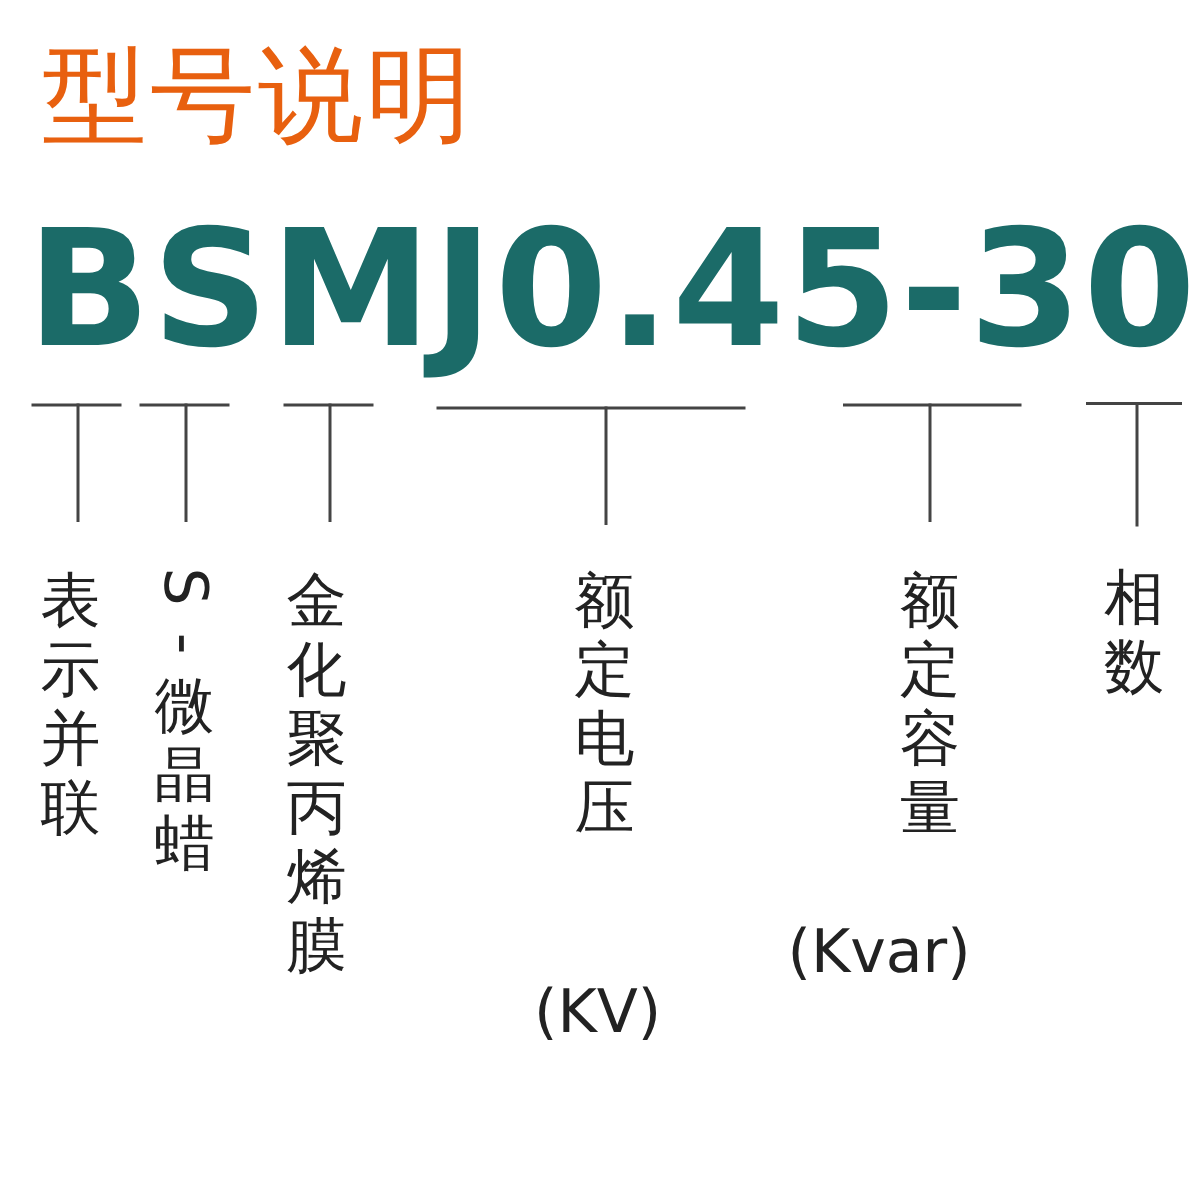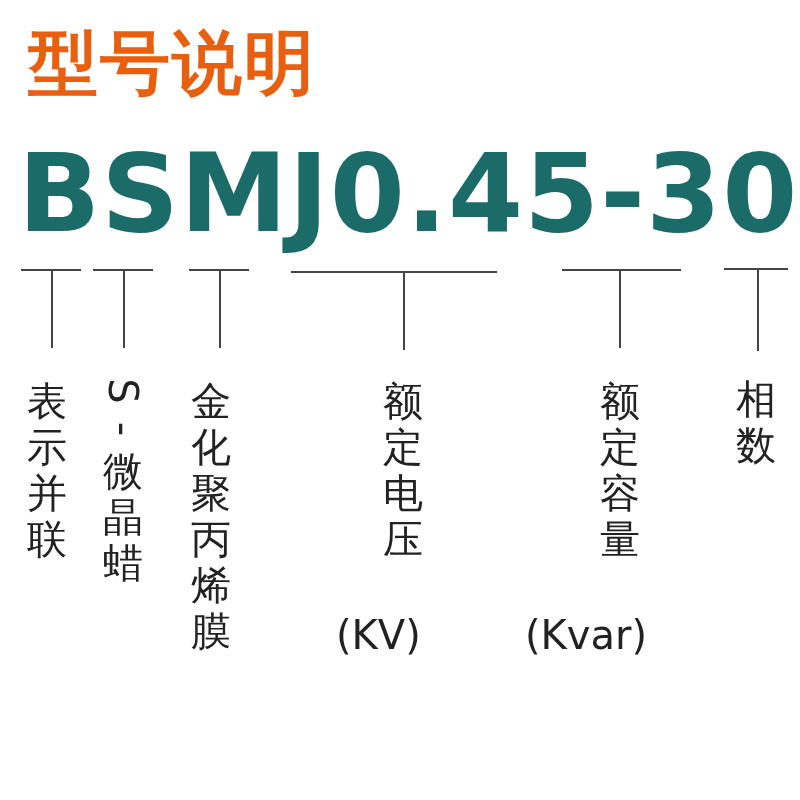--- a/index.html
+++ b/index.html
@@ -1,17 +1,17 @@
 <!DOCTYPE html>
 <html><head>
 <meta charset="utf-8">
 <style>
   html,body{margin:0;padding:0;background:#fff;}
   body{width:800px;height:800px;position:relative;overflow:hidden;font-family:"DejaVu Sans",sans-serif;}
-  .title{position:absolute;left:28px;top:28px;font-size:70px;font-weight:bold;color:#e8600f;letter-spacing:2px;line-height:1;}
+  .title{position:absolute;left:28px;top:28px;font-size:70px;font-weight:normal;color:#e8600f;letter-spacing:2px;line-height:1;}
   .model{position:absolute;left:18px;top:140px;font-size:108px;font-weight:bold;color:#1b6b68;line-height:1;letter-spacing:1px;white-space:nowrap;}
   .hline{position:absolute;top:0;height:1.5px;background:#444;}
   .vline{position:absolute;top:0;width:1.5px;background:#444;}
   .label{position:absolute;font-size:40px;color:#222;line-height:46px;text-align:center;width:46px;}
   .label span{display:block;}
   .unit{position:absolute;font-size:40px;color:#222;top:612px;white-space:nowrap;}
 </style>
 </head>
 <body>
 
@@ -56,21 +56,21 @@
 
 <div>
   <div class="hline" style="left:291px;top:271px;width:206px;"></div>
   <div class="vline" style="left:403px;top:271px;height:79px;"></div>
   <div class="label" style="left:380px;top:378px;">
     <span>额</span>
       <span>定</span>
       <span>电</span>
       <span>压</span>
   </div>
-  <div class="unit" style="left:336px;">(KV)</div>
+  <div class="unit" style="left:356px;margin-top:40px;">(KV)</div>
 </div>
 
 <div>
   <div class="hline" style="left:562px;top:269px;width:119px;"></div>
   <div class="vline" style="left:619px;top:269px;height:79px;"></div>
   <div class="label" style="left:597px;top:378px;">
     <span>额</span>
       <span>定</span>
       <span>容</span>
       <span>量</span>

